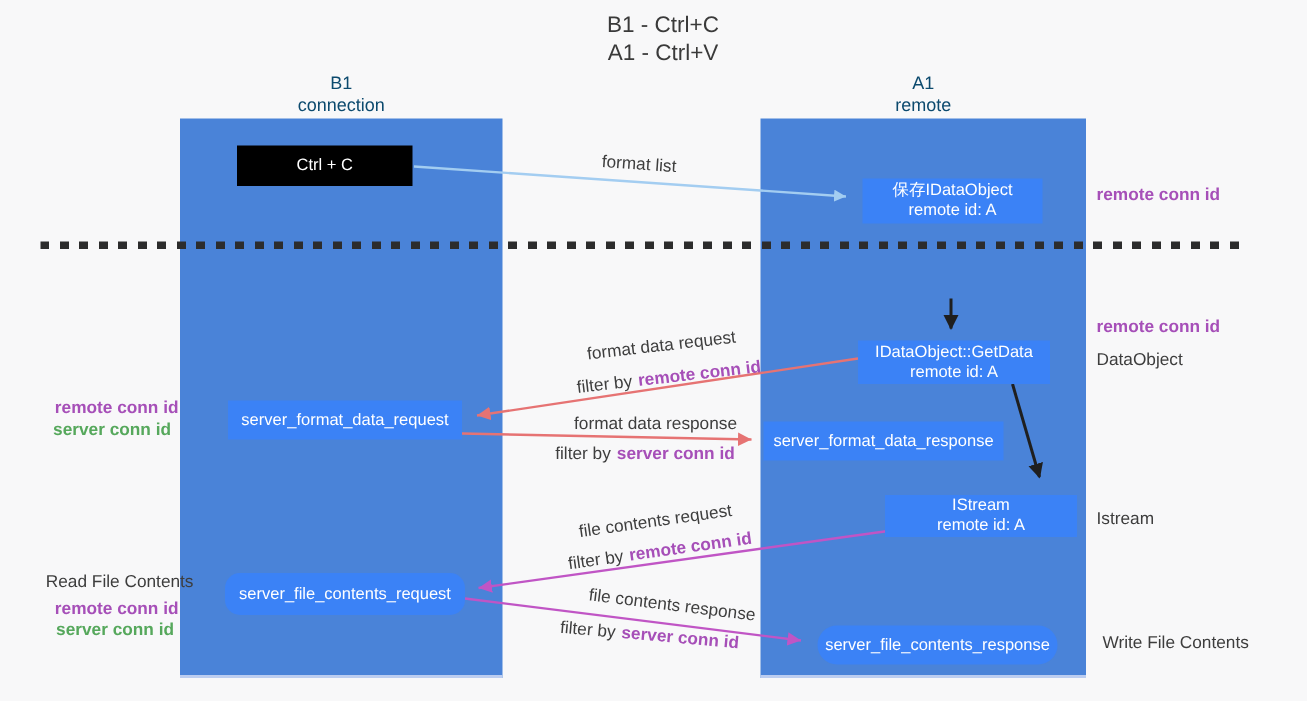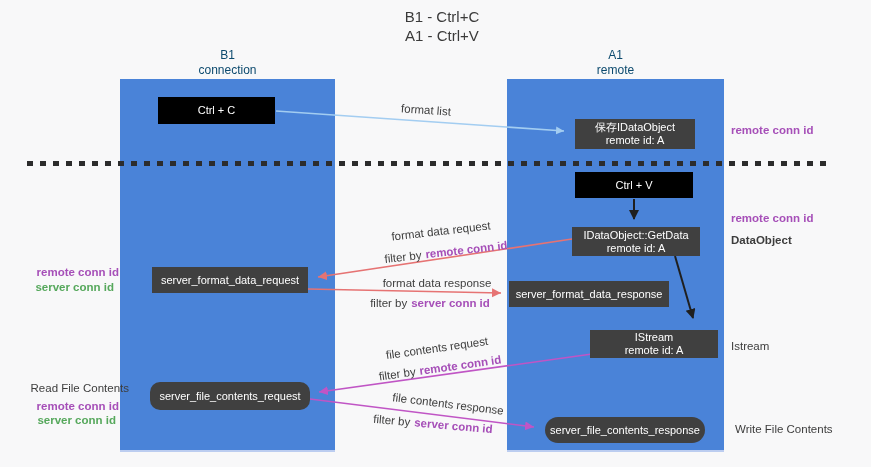--- a/index.html
+++ b/index.html
@@ -7,21 +7,21 @@
          font-family:"Liberation Sans",sans-serif;padding-left:29px;}
   .title{position:absolute;top:7px;left:0;right:0;text-align:center;
          font-size:15px;line-height:19px;color:#3a3a3a;}
   .col-header{position:absolute;top:48px;text-align:center;font-size:12px;line-height:15px;color:#0c4a6e;}
   .lifeline{position:absolute;top:79px;height:371px;background:#4a83d8;border-bottom:2px solid #bccdf0;}
   .dashed{position:absolute;left:27px;top:161px;width:805px;height:5px;
           background:repeating-linear-gradient(90deg,#2c2c2c 0 6px,transparent 6px 13px);}
   .box{position:absolute;display:flex;flex-direction:column;align-items:center;justify-content:center;
        color:#ffffff;font-size:11px;line-height:13px;text-align:center;white-space:nowrap;}
   .green{background:#000000;}
-  .orange{background:#404040;}
+  .orange{background:#3b82f6;}
   .albl{position:absolute;font-size:11.5px;color:#3e3e3e;white-space:nowrap;
         transform:translate(-50%,-50%) rotate(var(--rot,0deg));}
   .side{position:absolute;font-size:11.5px;color:#3d3d3d;white-space:nowrap;}
   .purple{color:#a64fb8;font-weight:bold;}
   .greent{color:#56a85c;font-weight:bold;}
   .fb{margin-right:4px;}
   svg.overlay{position:absolute;left:0;top:0;pointer-events:none;}
 </style>
 </head>
 <body>
@@ -71,23 +71,20 @@
     <line x1="310" y1="399" x2="534" y2="427" stroke="#c055c5" stroke-width="1.6" marker-end="url(#m-mag)"></line>
   </svg>
 
   <div class="box green" style="left:158px;top:97px;width:117px;height:27px;">
     <span>Ctrl + C</span>
   </div>
   <div class="box orange" style="left:575px;top:119px;width:120px;height:30px;">
     <span>保存IDataObject</span>
     <span>remote id: A</span>
   </div>
-  <div class="box green" style="left:575px;top:172px;width:118px;height:26px;">
-    <span>Ctrl + V</span>
-  </div>
   <div class="box orange" style="left:572px;top:227px;width:128px;height:29px;text-align:right;">
     <span>IDataObject::GetData</span>
     <span>remote id: A</span>
   </div>
   <div class="box orange" style="left:152px;top:267px;width:156px;height:26px;">
     <span>server_format_data_request</span>
   </div>
   <div class="box orange" style="left:509px;top:281px;width:160px;height:26px;">
     <span>server_format_data_response</span>
   </div>
@@ -125,17 +122,17 @@
   </div>
 
   <div class="side purple" style="right:765px;top:266px;">remote conn id</div>
   <div class="side greent" style="right:770px;top:281px;">server conn id</div>
   <div class="side" style="right:755px;top:382px;">Read File Contents</div>
   <div class="side purple" style="right:765px;top:400px;">remote conn id</div>
   <div class="side greent" style="right:768px;top:414px;">server conn id</div>
 
   <div class="side purple" style="left:731px;top:124px;">remote conn id</div>
   <div class="side purple" style="left:731px;top:212px;">remote conn id</div>
-  <div class="side" style="left:731px;top:234px;font-weight:bold;">DataObject</div>
+  <div class="side" style="left:731px;top:234px;">DataObject</div>
   <div class="side" style="left:731px;top:340px;">Istream</div>
   <div class="side" style="left:735px;top:423px;">Write File Contents</div>
 
 </div>
 
 </body></html>

